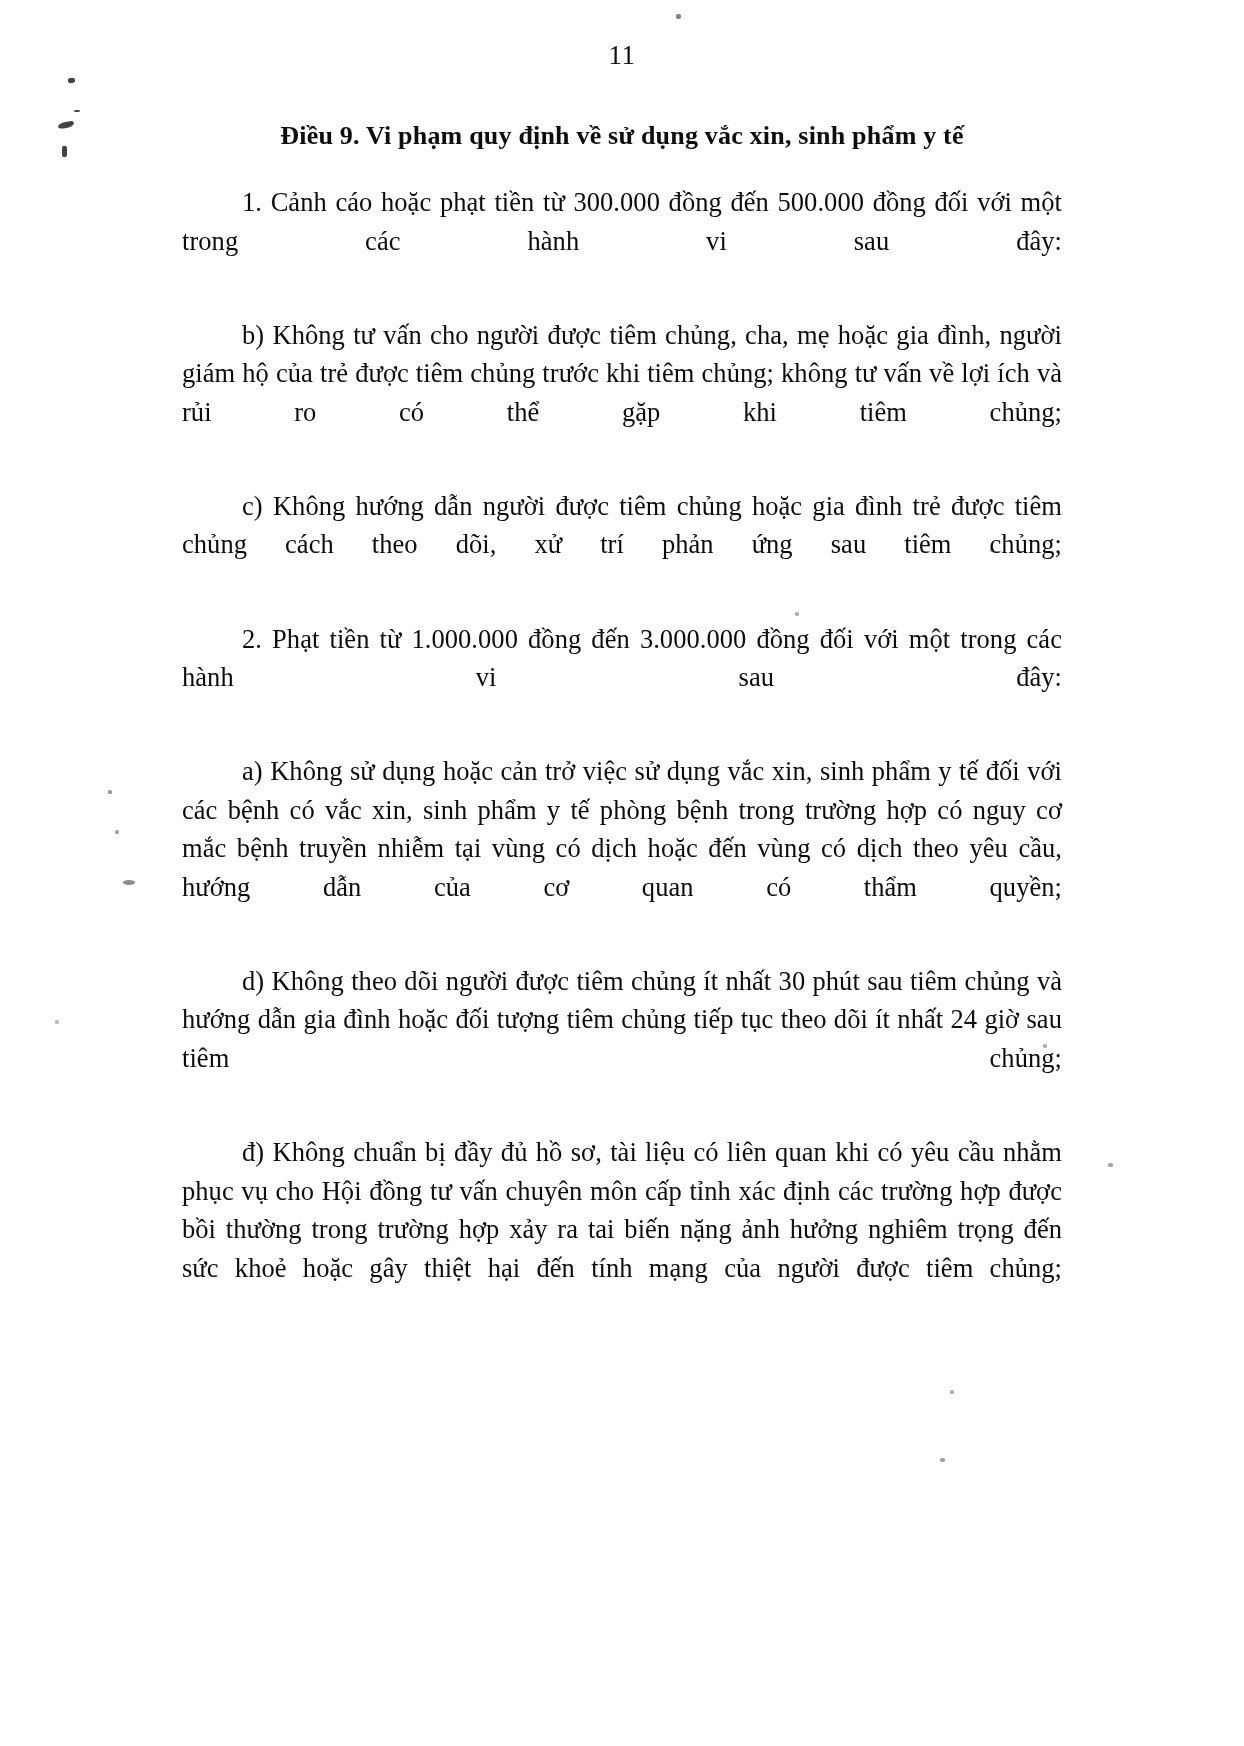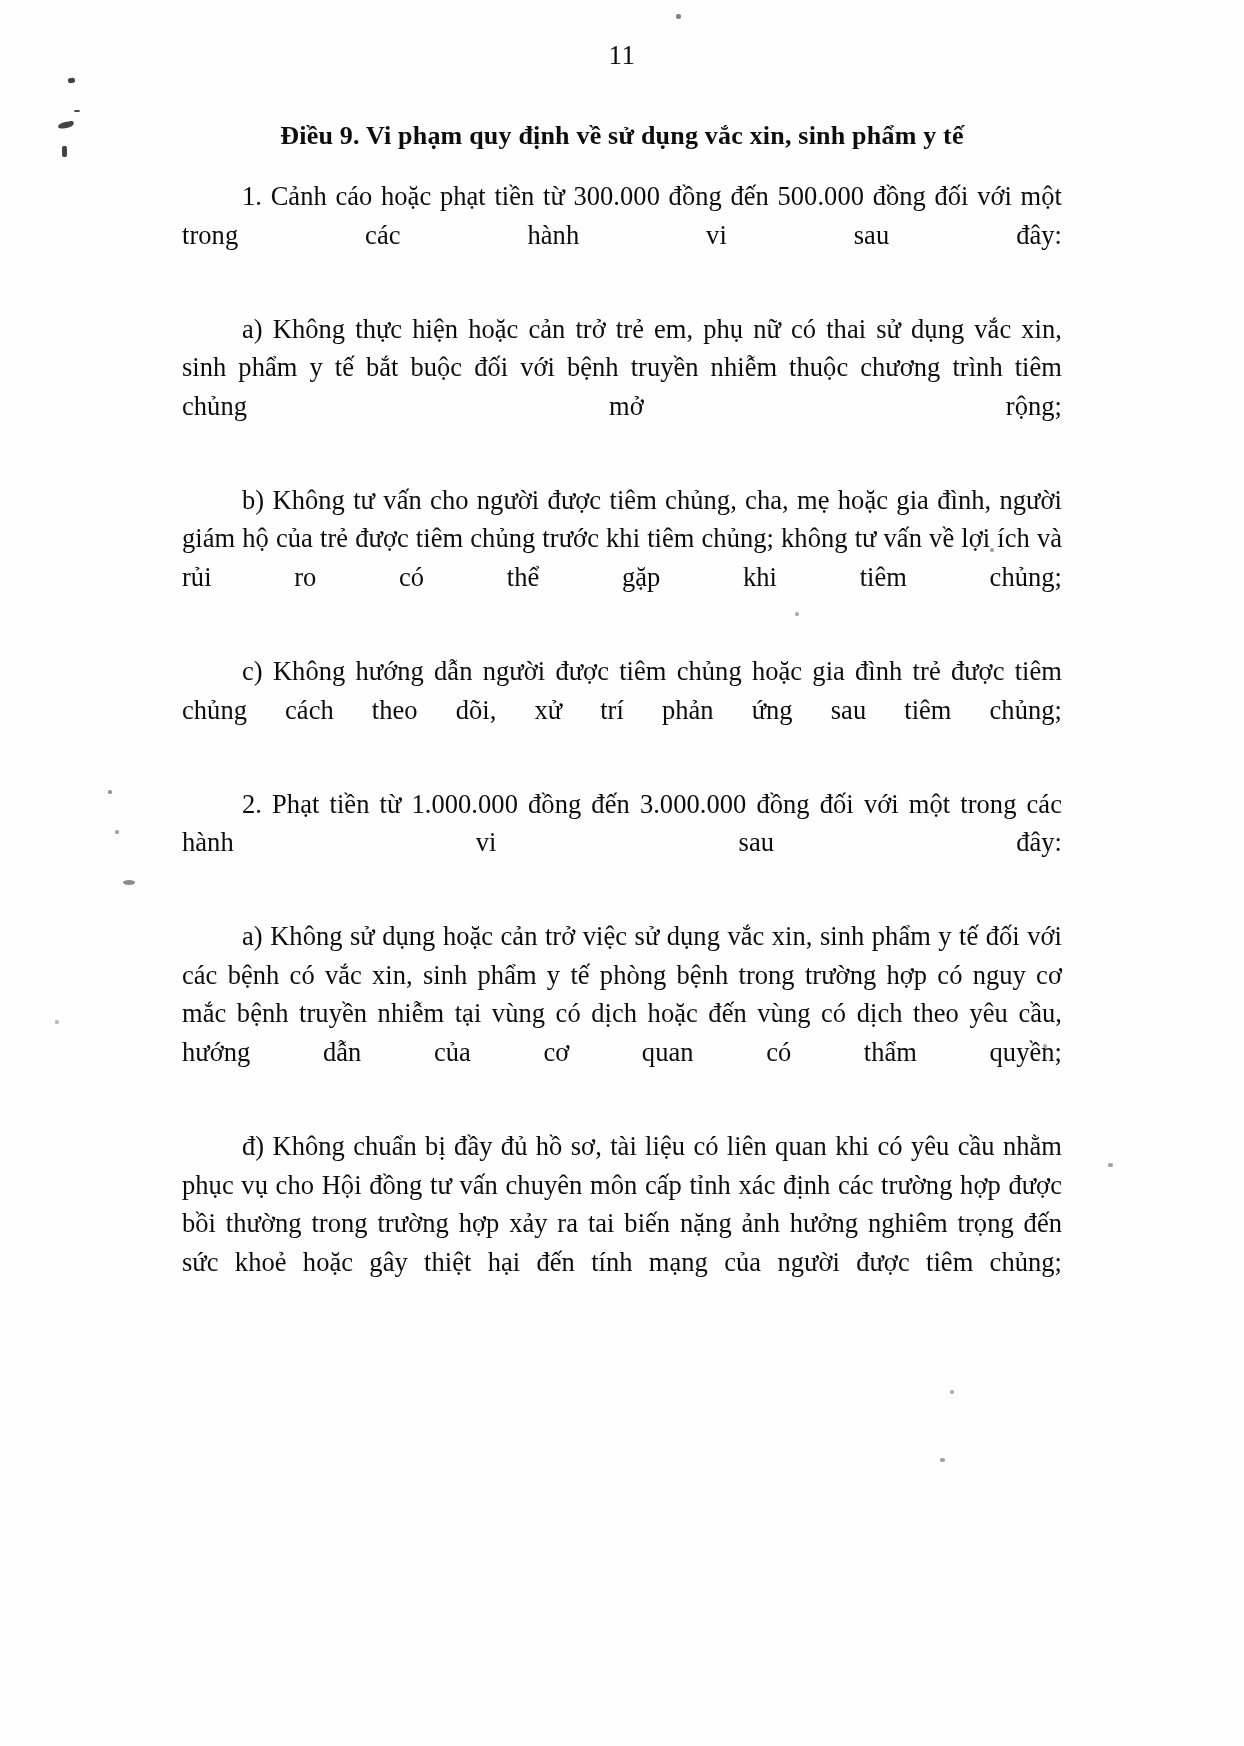--- a/index.html
+++ b/index.html
@@ -58,21 +58,21 @@
     top: 118px;
     left: 182px;
     width: 880px;
   }
 
   .article-title {
     font-weight: bold;
     font-size: 26px;
     text-align: center;
     letter-spacing: .2px;
-    margin: 0 0 24px 0;
+    margin: 0 0 30px 0;
     line-height: 1.35;
   }
 
   p.para {
     margin: 12px 0 17px 0;
     font-size: 26.5px;
     line-height: 1.455;
     text-align: justify;
     text-indent: 60px;
     letter-spacing: .05px;
@@ -109,30 +109,30 @@
   <span class="speck s15"></span>
 
   <div class="page-number">11</div>
 
   <div class="content">
 
     <h1 class="article-title">Điều 9. Vi phạm quy định về sử dụng vắc xin, sinh phẩm y tế</h1>
 
     <p class="para">1. Cảnh cáo hoặc phạt tiền từ 300.000 đồng đến 500.000 đồng đối với một trong các hành vi sau đây:</p>
 
-    <p class="para">a) Không thực hiện hoặc cản trở trẻ em, phụ nữ có thai sử dụng vắc xin, sinh phẩm y tế bắt buộc đối với bệnh truyền nhiễm thuộc chương trình tiêm chủng mở rộng;</p>
 
     <p class="para">b) Không tư vấn cho người được tiêm chủng, cha, mẹ hoặc gia đình, người giám hộ của trẻ được tiêm chủng trước khi tiêm chủng; không tư vấn về lợi ích và rủi ro có thể gặp khi tiêm chủng;</p>
 
     <p class="para">c) Không hướng dẫn người được tiêm chủng hoặc gia đình trẻ được tiêm chủng cách theo dõi, xử trí phản ứng sau tiêm chủng;</p>
 
 
     <p class="para">2. Phạt tiền từ 1.000.000 đồng đến 3.000.000 đồng đối với một trong các hành vi sau đây:</p>
 
     <p class="para">a) Không sử dụng hoặc cản trở việc sử dụng vắc xin, sinh phẩm y tế đối với các bệnh có vắc xin, sinh phẩm y tế phòng bệnh trong trường hợp có nguy cơ mắc bệnh truyền nhiễm tại vùng có dịch hoặc đến vùng có dịch theo yêu cầu, hướng dẫn của cơ quan có thẩm quyền;</p>
 
 
 
+    <p class="para">d) Không theo dõi người được tiêm chủng ít nhất 30 phút sau tiêm chủng và hướng dẫn gia đình hoặc đối tượng tiêm chủng tiếp tục theo dõi ít nhất 24 giờ sau tiêm chủng;</p>
 
     <p class="para">đ) Không chuẩn bị đầy đủ hồ sơ, tài liệu có liên quan khi có yêu cầu nhằm phục vụ cho Hội đồng tư vấn chuyên môn cấp tỉnh xác định các trường hợp được bồi thường trong trường hợp xảy ra tai biến nặng ảnh hưởng nghiêm trọng đến sức khoẻ hoặc gây thiệt hại đến tính mạng của người được tiêm chủng;</p>
 
   </div>
 </div>
 
 </body></html>

